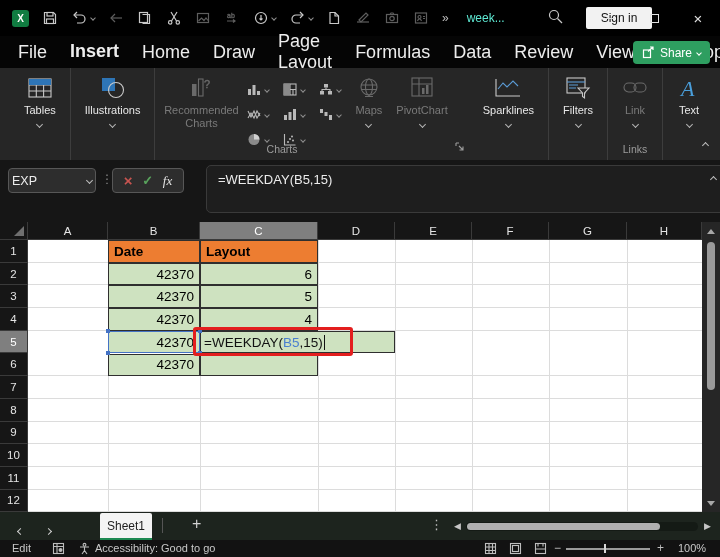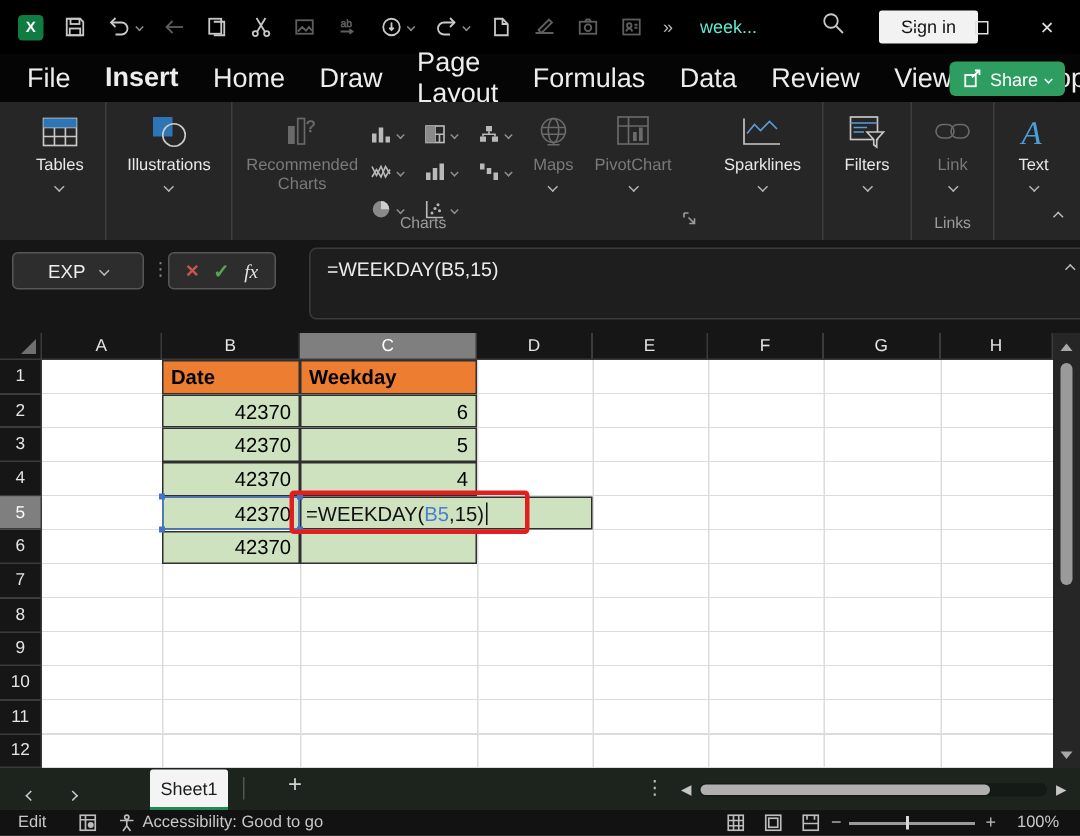--- a/index.html
+++ b/index.html
@@ -66,21 +66,21 @@
   .cmini .chev { width:4px; height:4px; color:#8f8f8f; }
   .dlg-launcher { position:absolute; right:4px; bottom:4px; }
   .dlg-launcher svg { stroke:#9c9c9c; fill:none; stroke-width:1.1; }
   .roverflow { display:flex; align-items:center; position:relative; }
   .collapse-ribbon { position:absolute; right:12px; bottom:8px; color:#bdbdbd; }
 
   
   .fbar { position:absolute; top:160px; left:0; width:720px; height:62px; background:#161616; }
   .namebox { position:absolute; left:8px; top:8px; width:88px; height:25px; background:#2d2d2d;
              border:1px solid #575757; border-radius:4px; color:#ededed; font-size:12.5px;
-             display:flex; align-items:center; justify-content:space-between; padding:0 23px; }
+             display:flex; align-items:center; justify-content:space-between; padding:0 3px; }
   .namebox .chev { color:#bdbdbd; }
   .fdots { position:absolute; left:101px; top:12px; color:#8a8a8a; font-size:12px; }
   .fxgroup { position:absolute; left:112px; top:8px; width:72px; height:25px; background:#2d2d2d;
              border:1px solid #575757; border-radius:4px; display:flex; align-items:center;
              justify-content:space-around; padding:0 6px; }
   .fx-cancel { color:#c75450; font-size:15px; font-weight:bold; line-height:1; }
   .fx-enter { color:#58a25c; font-size:13px; font-weight:bold; line-height:1; }
   .fx-insert { color:#e3e3e3; font-size:13px; font-style:italic;
                font-family:"Liberation Serif", serif; }
   .finput { position:absolute; left:190px; top:5px; width:522px; height:48px; background:#1e1e1e;
@@ -531,21 +531,21 @@
     <div class="sheetbody">
       <div class="vline" style="left:80px;"></div>
       <div class="vline" style="left:172px;"></div>
       <div class="vline" style="left:290px;"></div>
       <div class="vline" style="left:367px;"></div>
       <div class="vline" style="left:444px;"></div>
       <div class="vline" style="left:521px;"></div>
       <div class="vline" style="left:599px;"></div>
 
       <div class="cellabs cell-orange" style="left:80px; top:0; width:92px;">Date</div>
-      <div class="cellabs cell-orange" style="left:172px; top:0; width:118px;">Weekday</div>
+      <div class="cellabs cell-orange" style="left:172px; top:0; width:118px;">Layout</div>
 
       <div class="cellabs cell-green" style="left:80px; top:22.7px; width:92px;">42370</div>
       <div class="cellabs cell-green" style="left:172px; top:22.7px; width:118px;">6</div>
       <div class="cellabs cell-green" style="left:80px; top:45.4px; width:92px;">42370</div>
       <div class="cellabs cell-green" style="left:172px; top:45.4px; width:118px;">5</div>
       <div class="cellabs cell-green" style="left:80px; top:68.1px; width:92px;">42370</div>
       <div class="cellabs cell-green" style="left:172px; top:68.1px; width:118px;">4</div>
       <div class="cellabs cell-green" style="left:80px; top:90.8px; width:92px;">42370</div>
       <div class="cellabs cell-green" style="left:80px; top:113.5px; width:92px;">42370</div>
       <div class="cellabs cell-green" style="left:172px; top:113.5px; width:118px;"></div>

